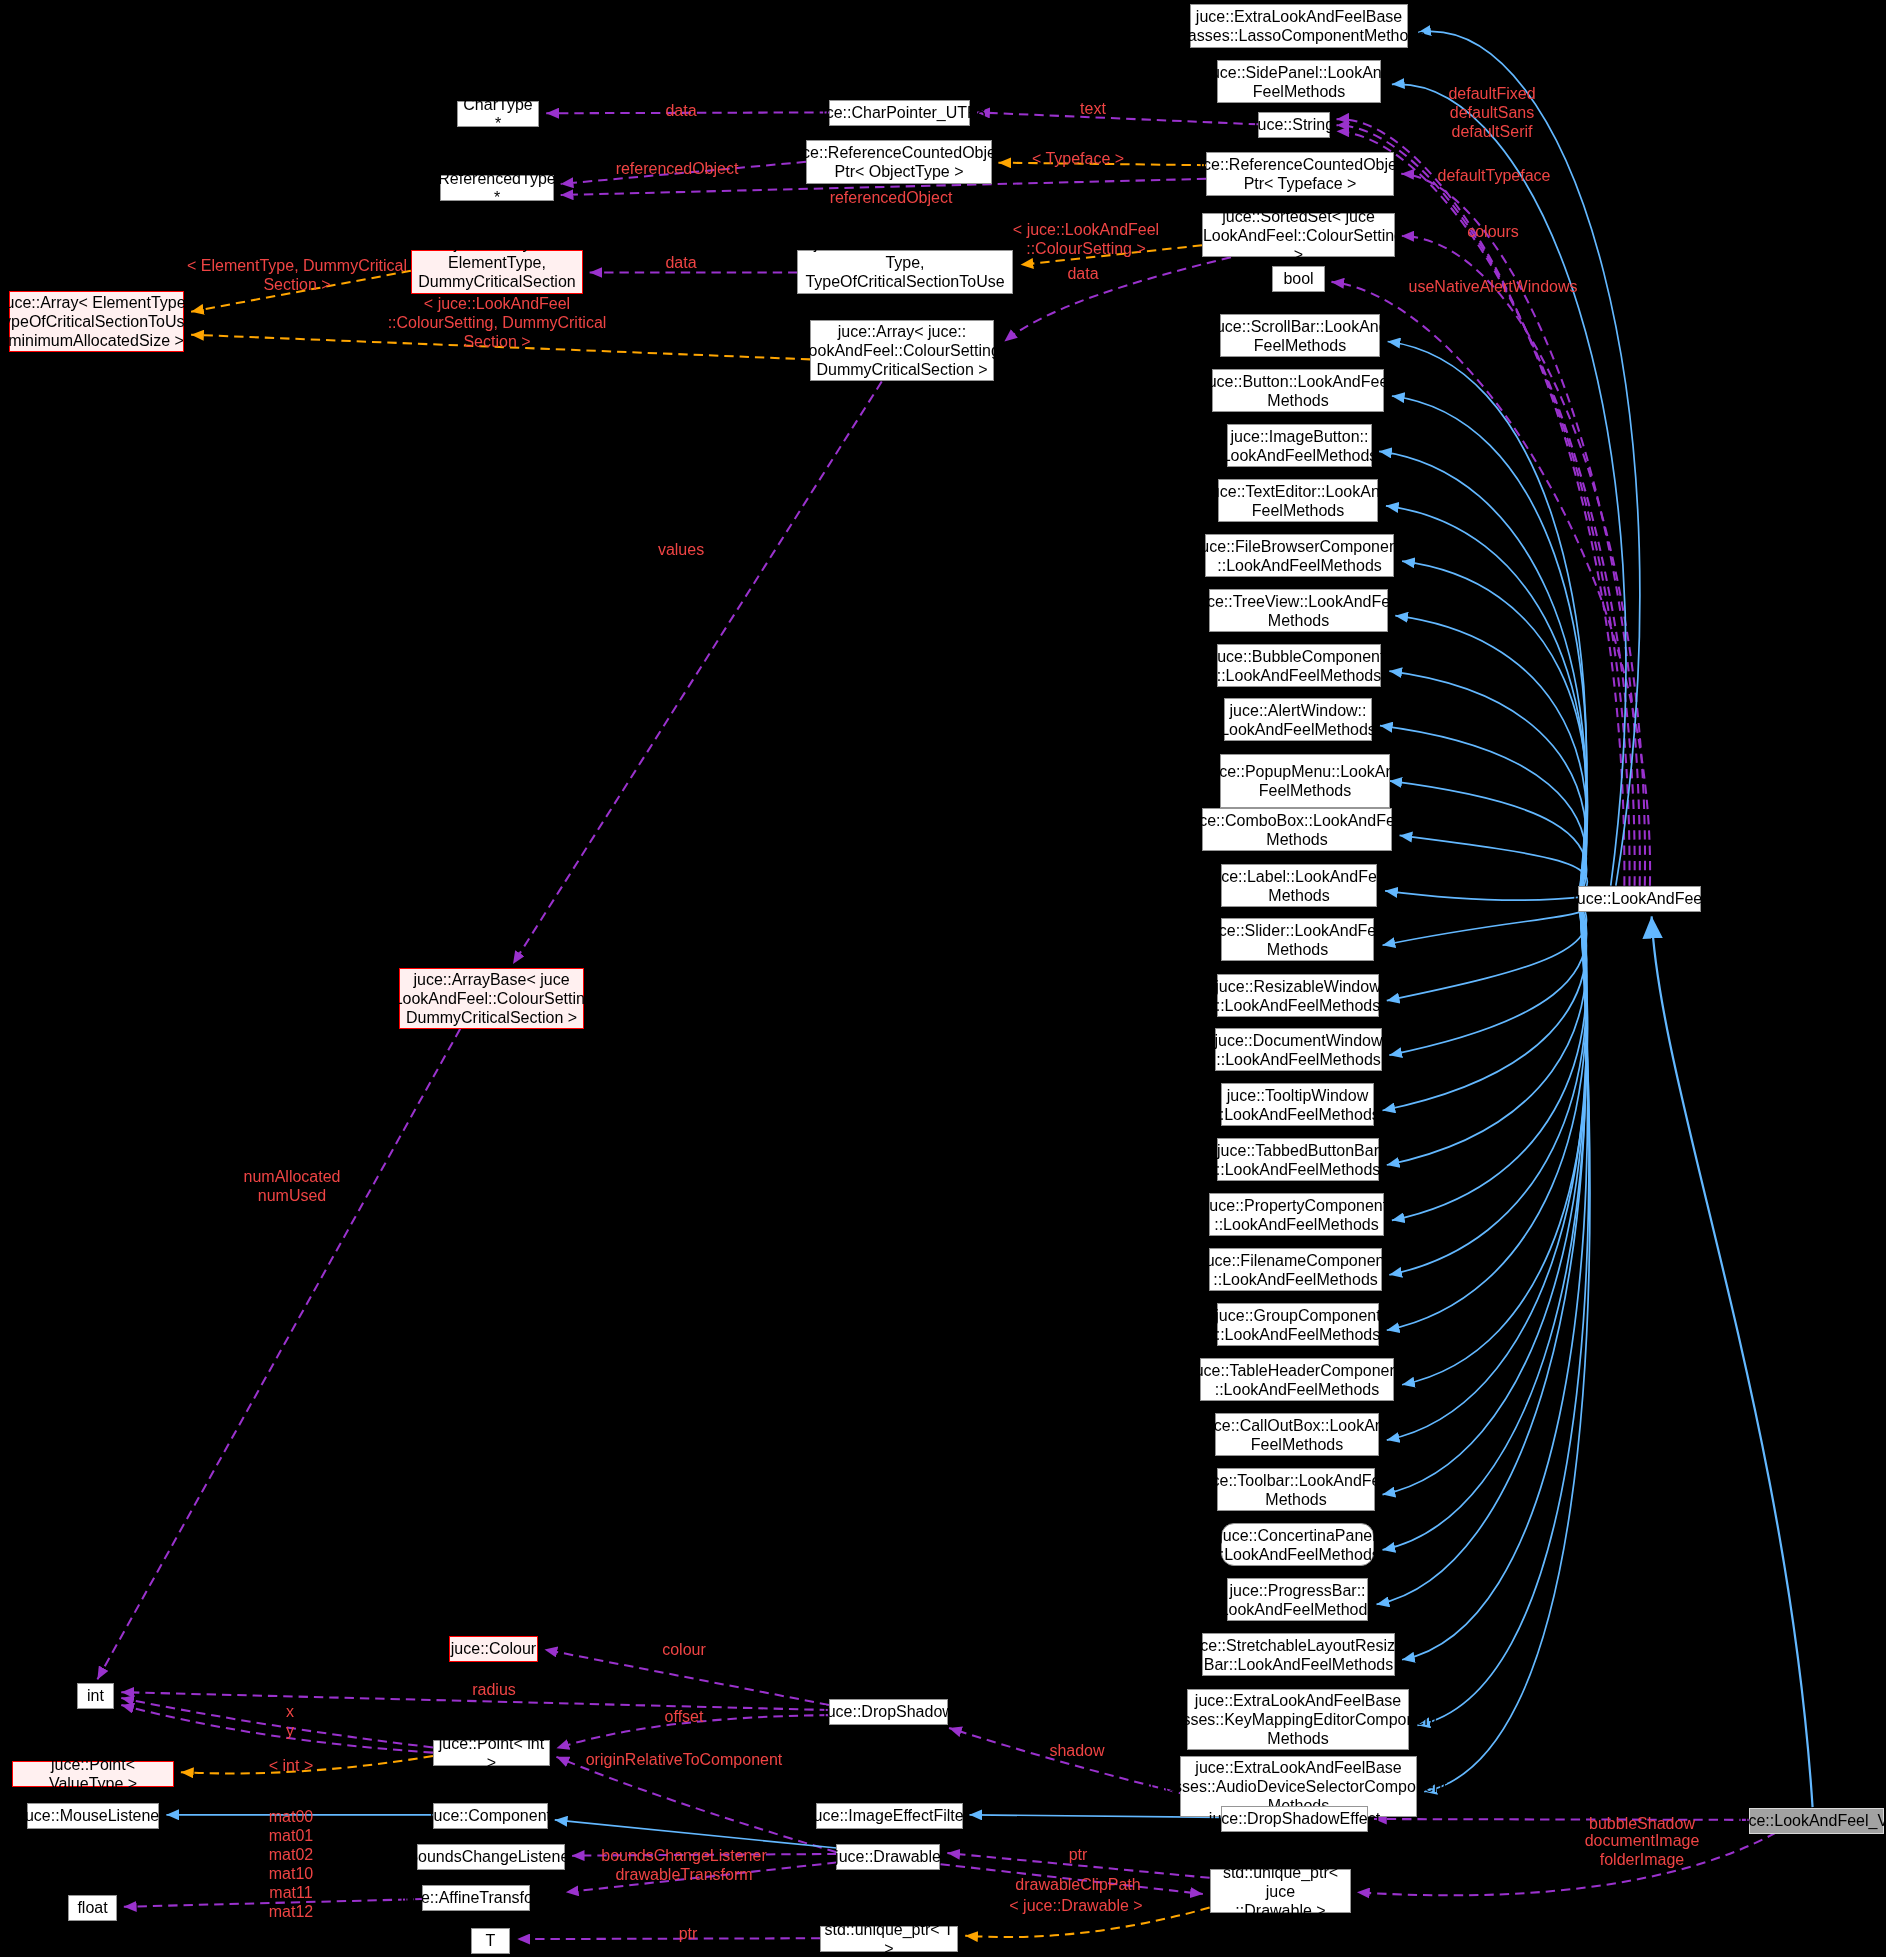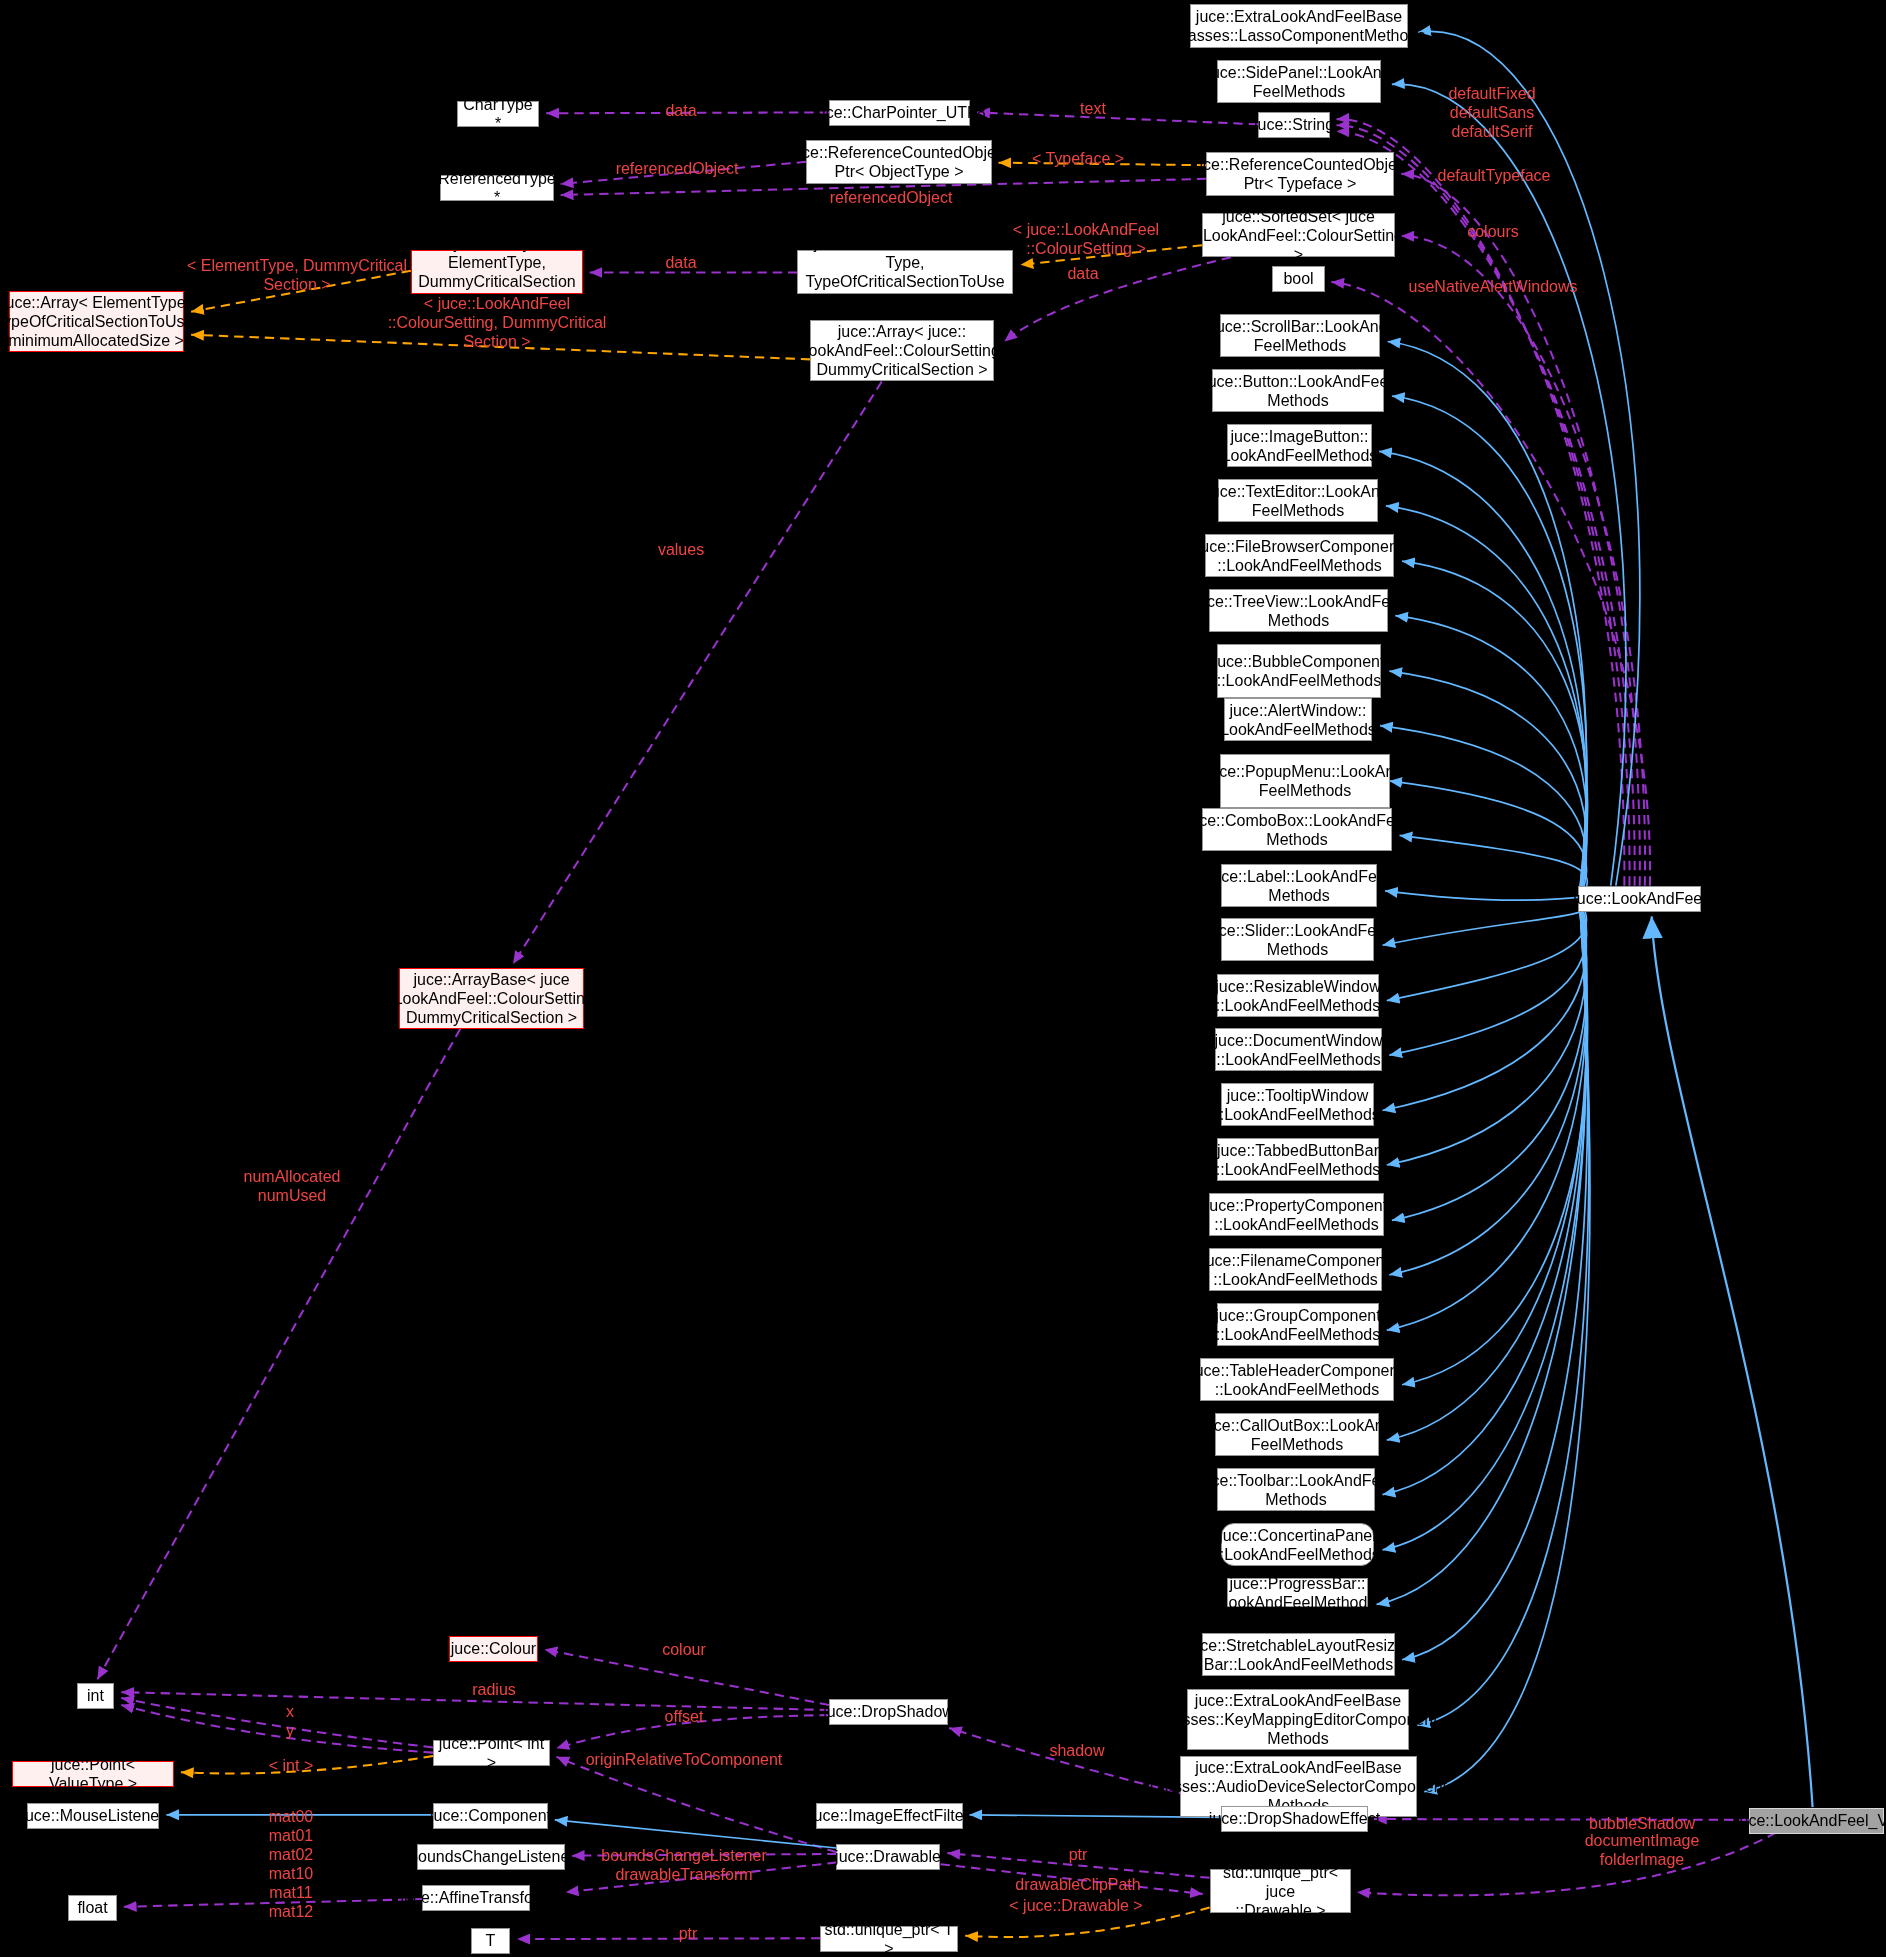--- a/index.html
+++ b/index.html
@@ -140,21 +140,21 @@
       <div class="node" style="left: 1212px; top: 369px; width: 172px; height: 43px;">juce::Button::LookAndFeel
 Methods</div>
       <div class="node" style="left: 1227px; top: 424px; width: 145px; height: 43px;">juce::ImageButton::
 LookAndFeelMethods</div>
       <div class="node" style="left: 1218px; top: 479px; width: 160px; height: 43px;">juce::TextEditor::LookAnd
 FeelMethods</div>
       <div class="node" style="left: 1205px; top: 534px; width: 189px; height: 43px;">juce::FileBrowserComponent
 ::LookAndFeelMethods</div>
       <div class="node" style="left: 1209px; top: 589px; width: 179px; height: 43px;">juce::TreeView::LookAndFeel
 Methods</div>
-      <div class="node" style="left: 1217px; top: 644px; width: 164px; height: 54px;">juce::BubbleComponent
+      <div class="node" style="left: 1217px; top: 644px; width: 164px; height: 43px;">juce::BubbleComponent
 ::LookAndFeelMethods</div>
       <div class="node" style="left: 1224px; top: 698px; width: 148px; height: 43px;">juce::AlertWindow::
 LookAndFeelMethods</div>
       <div class="node" style="left: 1220px; top: 754px; width: 170px; height: 54px;">juce::PopupMenu::LookAnd
 FeelMethods</div>
       <div class="node" style="left: 1202px; top: 808px; width: 190px; height: 43px;">juce::ComboBox::LookAndFeel
 Methods</div>
       <div class="node" style="left: 1221px; top: 864px; width: 156px; height: 43px;">juce::Label::LookAndFeel
 Methods</div>
       <div class="node" style="left: 1221px; top: 918px; width: 153px; height: 43px;">juce::Slider::LookAndFeel
@@ -174,21 +174,21 @@
       <div class="node" style="left: 1217px; top: 1303px; width: 162px; height: 43px;">juce::GroupComponent
 ::LookAndFeelMethods</div>
       <div class="node" style="left: 1200px; top: 1358px; width: 194px; height: 43px;">juce::TableHeaderComponent
 ::LookAndFeelMethods</div>
       <div class="node" style="left: 1215px; top: 1413px; width: 164px; height: 43px;">juce::CallOutBox::LookAnd
 FeelMethods</div>
       <div class="node" style="left: 1217px; top: 1468px; width: 158px; height: 43px;">juce::Toolbar::LookAndFeel
 Methods</div>
       <div class="node" style="left: 1221px; top: 1523px; width: 153px; height: 43px; border-radius: 13px;">juce::ConcertinaPanel
 ::LookAndFeelMethods</div>
-      <div class="node" style="left: 1227px; top: 1578px; width: 141px; height: 29px;">juce::ProgressBar::
+      <div class="node" style="left: 1227px; top: 1578px; width: 141px; height: 43px;">juce::ProgressBar::
 LookAndFeelMethods</div>
       <div class="node" style="left: 1202px; top: 1633px; width: 193px; height: 43px;">juce::StretchableLayoutResizer
 Bar::LookAndFeelMethods</div>
       <div class="node" style="left: 1187px; top: 1689px; width: 222px; height: 61px;">juce::ExtraLookAndFeelBase
 Classes::KeyMappingEditorComponent
 Methods</div>
       <div class="node" style="left: 1180px; top: 1756px; width: 237px; height: 61px;">juce::ExtraLookAndFeelBase
 Classes::AudioDeviceSelectorComponent
 Methods</div>
       <div class="node" style="left: 1221px; top: 1806px; width: 147px; height: 25.6px;">juce::DropShadowEffect</div>

